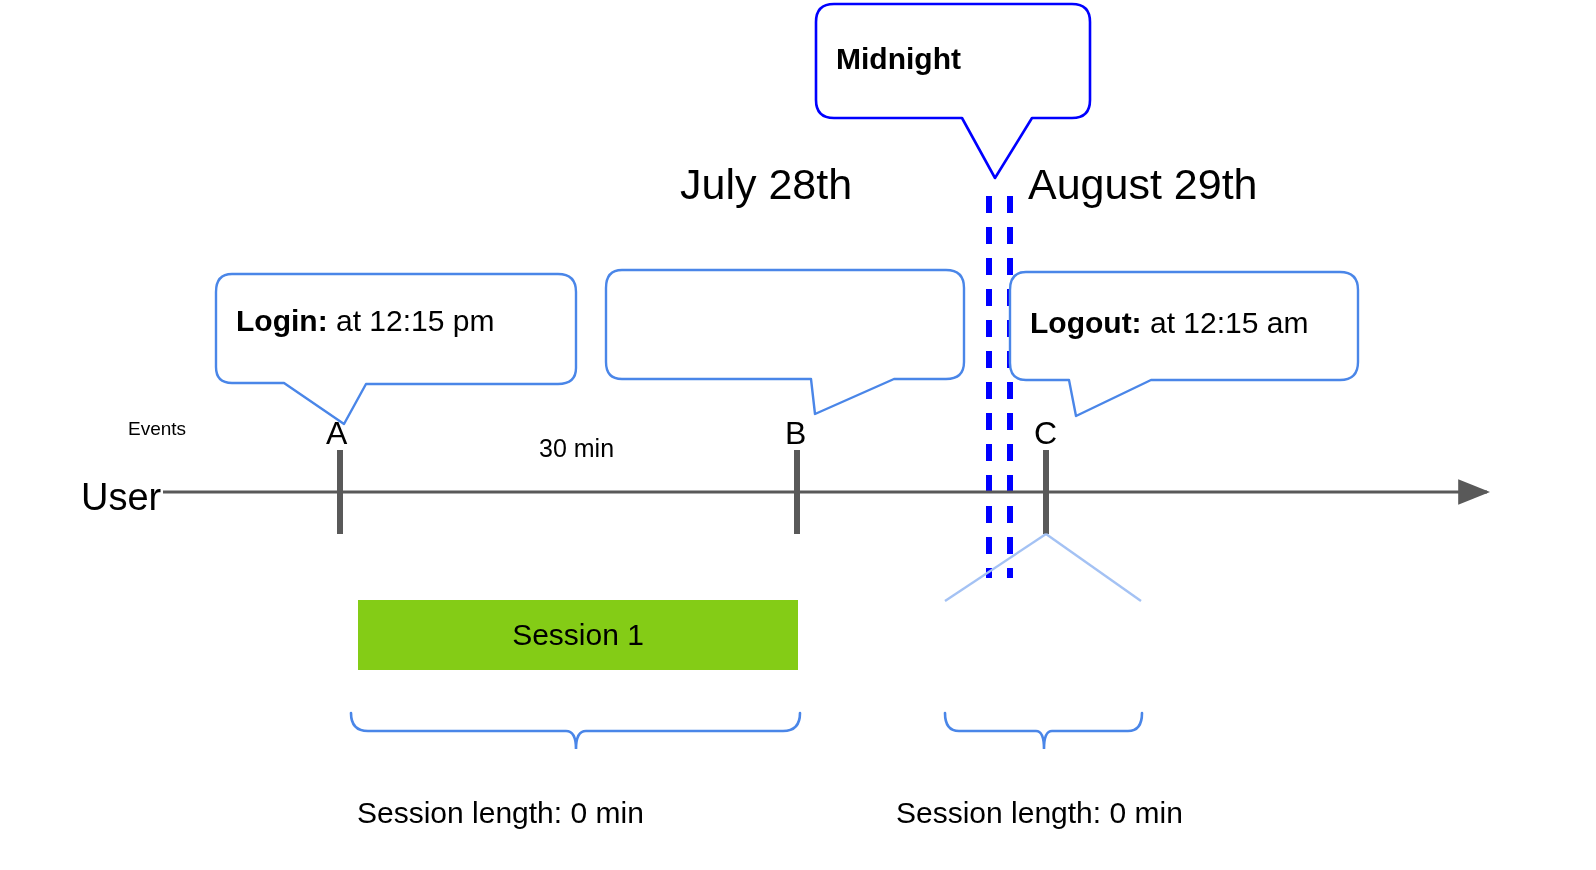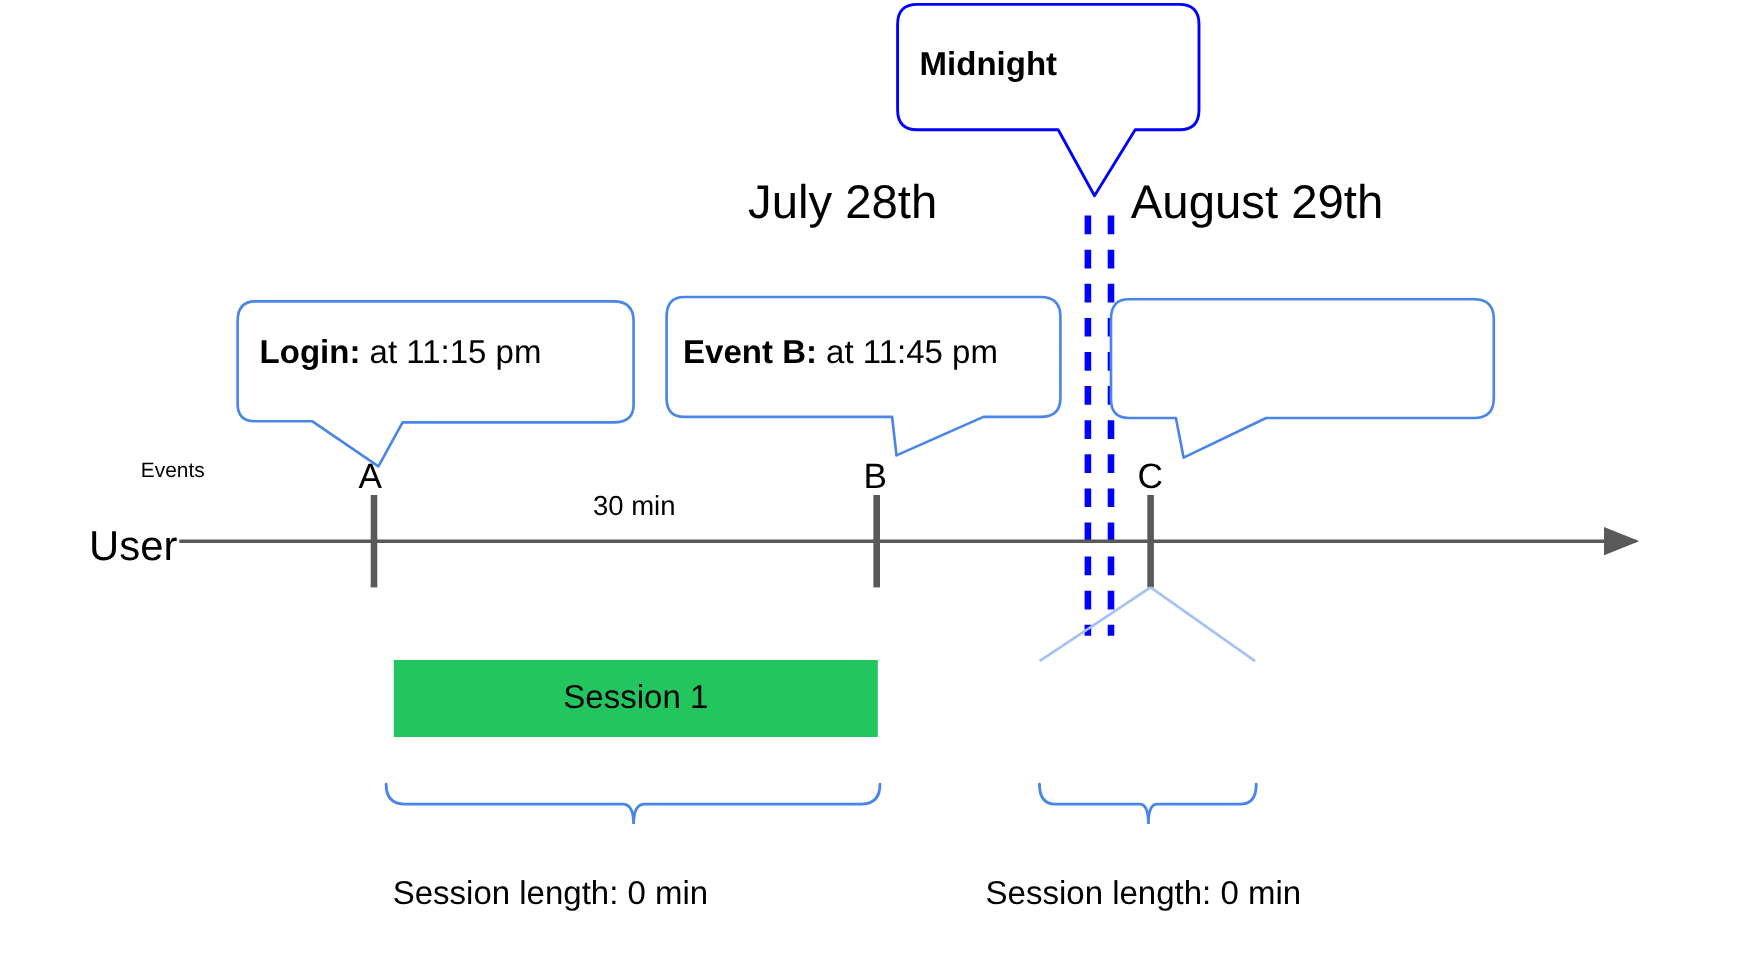--- a/index.html
+++ b/index.html
@@ -59,21 +59,21 @@
     font-size: 25px;
   }
   .session-label {
     font-size: 30px;
   }
   .length-label {
     font-size: 30px;
   }
   .session-box {
     position: absolute;
-    background: #22c55e;
+    background: #84cc16;
     display: flex;
     align-items: center;
     justify-content: center;
   }
 </style>
 </head>
 <body>
 
 <div id="stage">
 
@@ -181,36 +181,36 @@
                Q1142,731 1142,713" fill="none" stroke="#4a86e8" stroke-width="2.6" stroke-linecap="round"></path>
     </g>
   </svg>
 
   <div class="txt midnight-text" style="left:836px; top:44px;">Midnight</div>
 
   <div class="txt date-text" style="left:680px; top:163px;">July 28th</div>
   <div class="txt date-text" style="left:1028px; top:163px;">August 29th</div>
 
   <div class="txt callout-text" style="left:236px; top:306px;">
-    <b>Login:</b><span> at 11:15 pm</span>
+    <b>Login:</b><span> at 12:15 pm</span>
   </div>
 
-  <div class="txt callout-text" style="left:621px; top:306px;">
-    <b>Event B:</b><span> at 11:45 pm</span>
+
+  <div class="txt callout-text" style="left:1030px; top:308px;">
+    <b>Logout:</b><span> at 12:15 am</span>
   </div>
-
 
   <div class="txt user-label" style="left:48px; top:478px;margin-left:33px;">User</div>
   <div class="txt events-label" style="left:128px; top:419px;">Events</div>
 
   <div class="txt marker-label" style="left:326px; top:417px;">A</div>
   <div class="txt marker-label" style="left:785px; top:417px;">B</div>
   <div class="txt marker-label" style="left:1034px; top:417px;">C</div>
 
-  <div class="txt minlabel" style="left:539px; top:448px;">30 min</div>
+  <div class="txt minlabel" style="left:539px; top:436px;">30 min</div>
 
   <div class="session-box" style="left:358px; top:600px; width:440px; height:70px;">
     <span class="session-label">Session 1</span>
   </div>
 
   <div class="txt length-label" style="left:357px; top:798px;">Session length: 0 min</div>
   <div class="txt length-label" style="left:896px; top:798px;">Session length: 0 min</div>
 
 </div>
 

